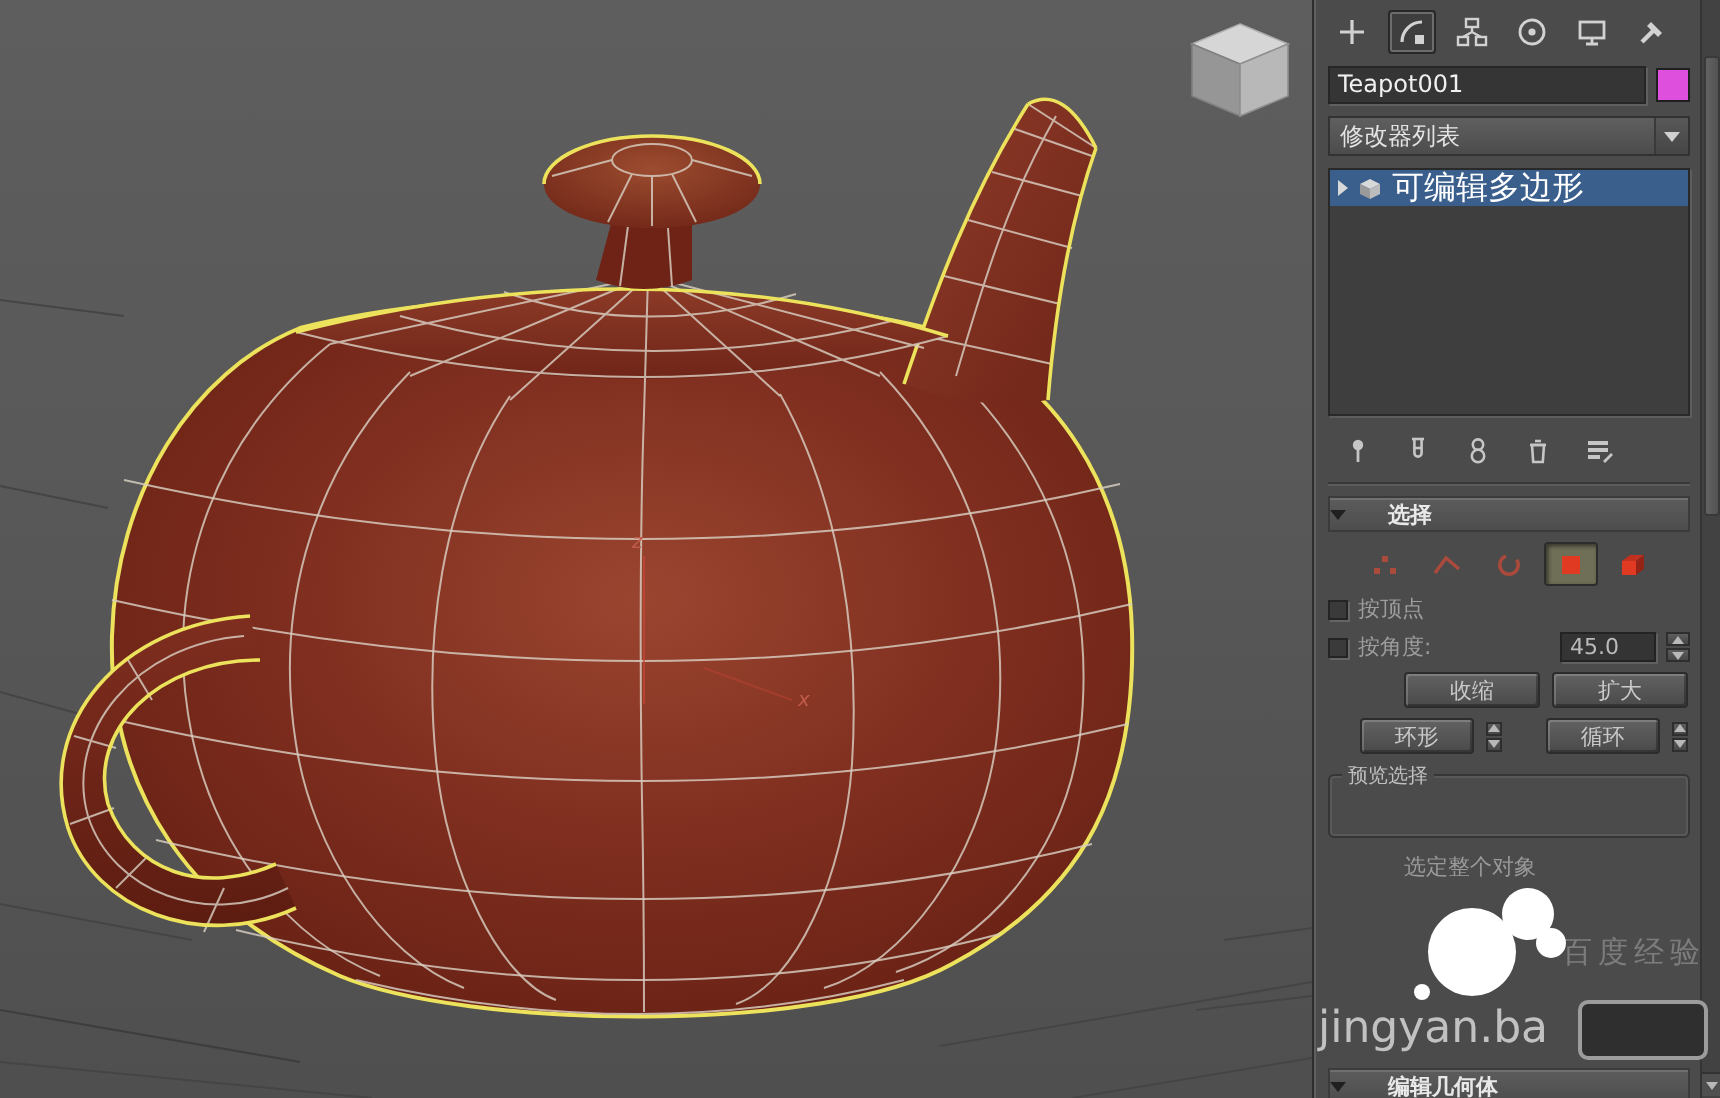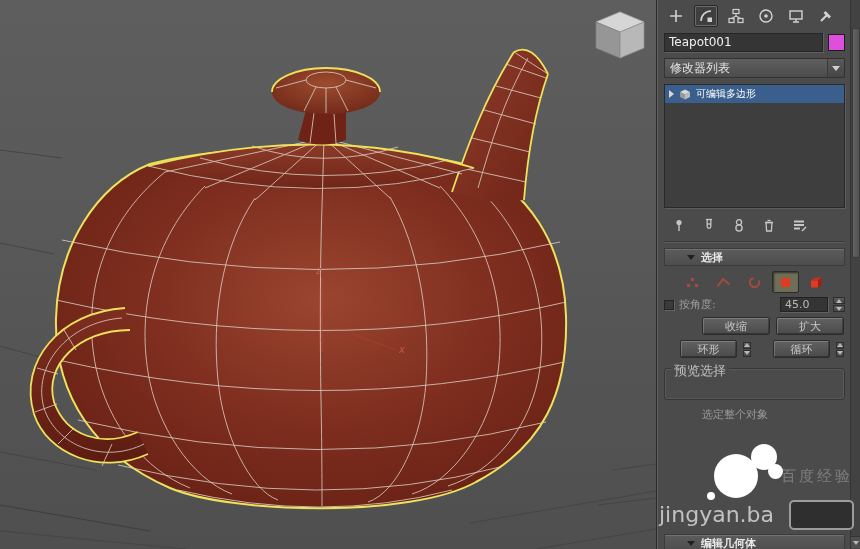--- a/index.html
+++ b/index.html
@@ -31,30 +31,30 @@
 
   .combo { margin-top: 6px; height: 20px; background: linear-gradient(#5f5f5f, #4c4c4c);
            border: 1px solid #323232; display: flex; align-items: center; font-size: 12px; color: #e3e3e3; padding-left: 5px; }
   .combo-arrow-box { margin-left: auto; width: 17px; height: 100%; border-left: 1px solid #3a3a3a;
                      display: flex; align-items: center; justify-content: center; background: linear-gradient(#585858,#464646); }
   .tri-down { width: 0; height: 0; border-left: 4px solid transparent; border-right: 4px solid transparent; border-top: 5px solid #d0d0d0; }
   .tri-right { width: 0; height: 0; border-top: 4px solid transparent; border-bottom: 4px solid transparent; border-left: 5px solid #d8d8d8; }
 
   .stackbox { margin-top: 6px; height: 124px; background: #3e3e3e; border: 1px solid #292929;
               box-shadow: 1px 1px 0 rgba(255,255,255,.10); }
-  .stackrow { height: 18px; display: flex; align-items: center; gap: 5px; padding: 0 4px; font-size: 10px; color: #ffffff; }
+  .stackrow { height: 18px; display: flex; align-items: center; gap: 5px; padding: 0 4px; font-size: 16px; color: #ffffff; }
   .stackrow.selected { background: #3a5f8c; }
 
   .stacktools { margin-top: 6px; height: 22px; display: flex; align-items: center; gap: 10px; padding-left: 5px; }
   .stacktool { width: 20px; height: 18px; display: flex; align-items: center; justify-content: center; }
   .divider { margin-top: 5px; border-top: 1px solid #383838; box-shadow: 0 1px 0 #5c5c5c; }
 
   .rollout { margin-top: 6px; height: 18px; flex: none; background: linear-gradient(#5c5c5c, #4d4d4d);
              border: 1px solid #3b3b3b; box-shadow: inset 0 1px 0 #707070;
-             display: flex; align-items: center; gap: 6px; padding-left: 22px;
+             display: flex; align-items: center; gap: 21px; padding-left: 0;
              font-size: 11px; font-weight: bold; color: #e8e8e8; }
   .rollout .tri { width: 0; height: 0; border-left: 4px solid transparent; border-right: 4px solid transparent; border-top: 5px solid #202020; }
   .rollout.bottom { margin-top: auto; margin-bottom: -3px; }
 
   .subobj-row { margin-top: 5px; display: flex; gap: 4px; justify-content: center; }
   .subobj { width: 27px; height: 22px; display: flex; align-items: center; justify-content: center;
             border: 1px solid transparent; border-radius: 2px; }
   .subobj.pressed { background: #6f6f58; border-color: #2c2c2c; box-shadow: inset 1px 1px 2px rgba(0,0,0,.55); }
 
   .chk-row { margin-top: 4px; display: flex; align-items: center; gap: 5px; font-size: 11px; color: #9d9d9d; height: 15px; }
@@ -68,21 +68,21 @@
   .tri-down-s { width: 0; height: 0; border-left: 3px solid transparent; border-right: 3px solid transparent; border-top: 4px solid #b8b8b8; }
 
   .btn { height: 18px; background: linear-gradient(#626262, #4a4a4a); border: 1px solid #2c2c2c;
          box-shadow: inset 1px 1px 0 rgba(255,255,255,.18), inset -1px -1px 0 rgba(0,0,0,.28);
          border-radius: 2px; color: #c9c9c9; font-size: 11px; display: flex; align-items: center; justify-content: center; }
   .w84 { width: 68px; } .w58 { width: 82px; margin-left: 16px; }
   .btn-row { margin-top: 5px; display: flex; gap: 6px; justify-content: flex-end; padding-right: 1px; align-items: center; }
 
   .group { margin-top: 10px; border: 1px solid #363636; box-shadow: inset 0 0 0 1px rgba(255,255,255,.08);
            border-radius: 3px; position: relative; height: 32px; padding-top: 9px; }
-  .group-legend { position: absolute; top: -7px; left: 6px; background: #4b4b4b; padding: 0 3px; font-size: 13px; color: #bfbfbf; font-family: Liberation Mono, monospace; }
+  .group-legend { position: absolute; top: -7px; left: 6px; background: #4b4b4b; padding: 0 3px; font-size: 10px; color: #bfbfbf; font-family: Liberation Mono, monospace; }
   .radio-row { display: flex; align-items: center; font-size: 11px; color: #9d9d9d; padding: 0 5px; }
   .radio-opt { display: flex; align-items: center; gap: 4px; margin-right: 13px; }
   .radio { width: 10px; height: 10px; border-radius: 50%; background: #3a3a3a; border: 1px solid #232323;
            box-shadow: 1px 1px 0 rgba(255,255,255,.15); position: relative; }
   .radio.sel::after { content: ""; position: absolute; inset: 2px; border-radius: 50%; background: #ececec; }
   .status { margin-top: 7px; margin-left: 38px; font-size: 11px; color: #9a9a9a; }
 
   .scrollbar { position: absolute; right: 0; top: 0; bottom: 0; width: 10px; background: #424242; border-left: 1px solid #343434; }
   .sb-thumb { position: absolute; top: 28px; left: 1px; width: 8px; height: 230px;
               background: linear-gradient(90deg, #636363, #525252); border: 1px solid #393939; border-radius: 2px; }
@@ -387,20 +387,24 @@
         <svg width="15" height="13">
             <polygon points="2,4.5 6,1.5 13,1.5 9,4.5" fill="#c23020"></polygon>
             <polygon points="2,4.5 9,4.5 9,11.5 2,11.5" fill="#e03a22"></polygon>
             <polygon points="9,4.5 13,1.5 13,8.5 9,11.5" fill="#962416"></polygon>
           </svg>
       </div>
     </div>
 
     <div class="chk-row">
       <span class="checkbox"></span>
+      <span>按顶点</span>
+    </div>
+    <div class="chk-row">
+      <span class="checkbox"></span>
       <span>按角度:</span>
       <span style="margin-left:auto" class="num-field">45.0</span>
       <span class="spinner">
         <span class="spin-btn">
             <span class="tri-up-s"></span>
           </span>
         <span class="spin-btn">
             <span class="tri-down-s"></span>
           </span>
       </span>

